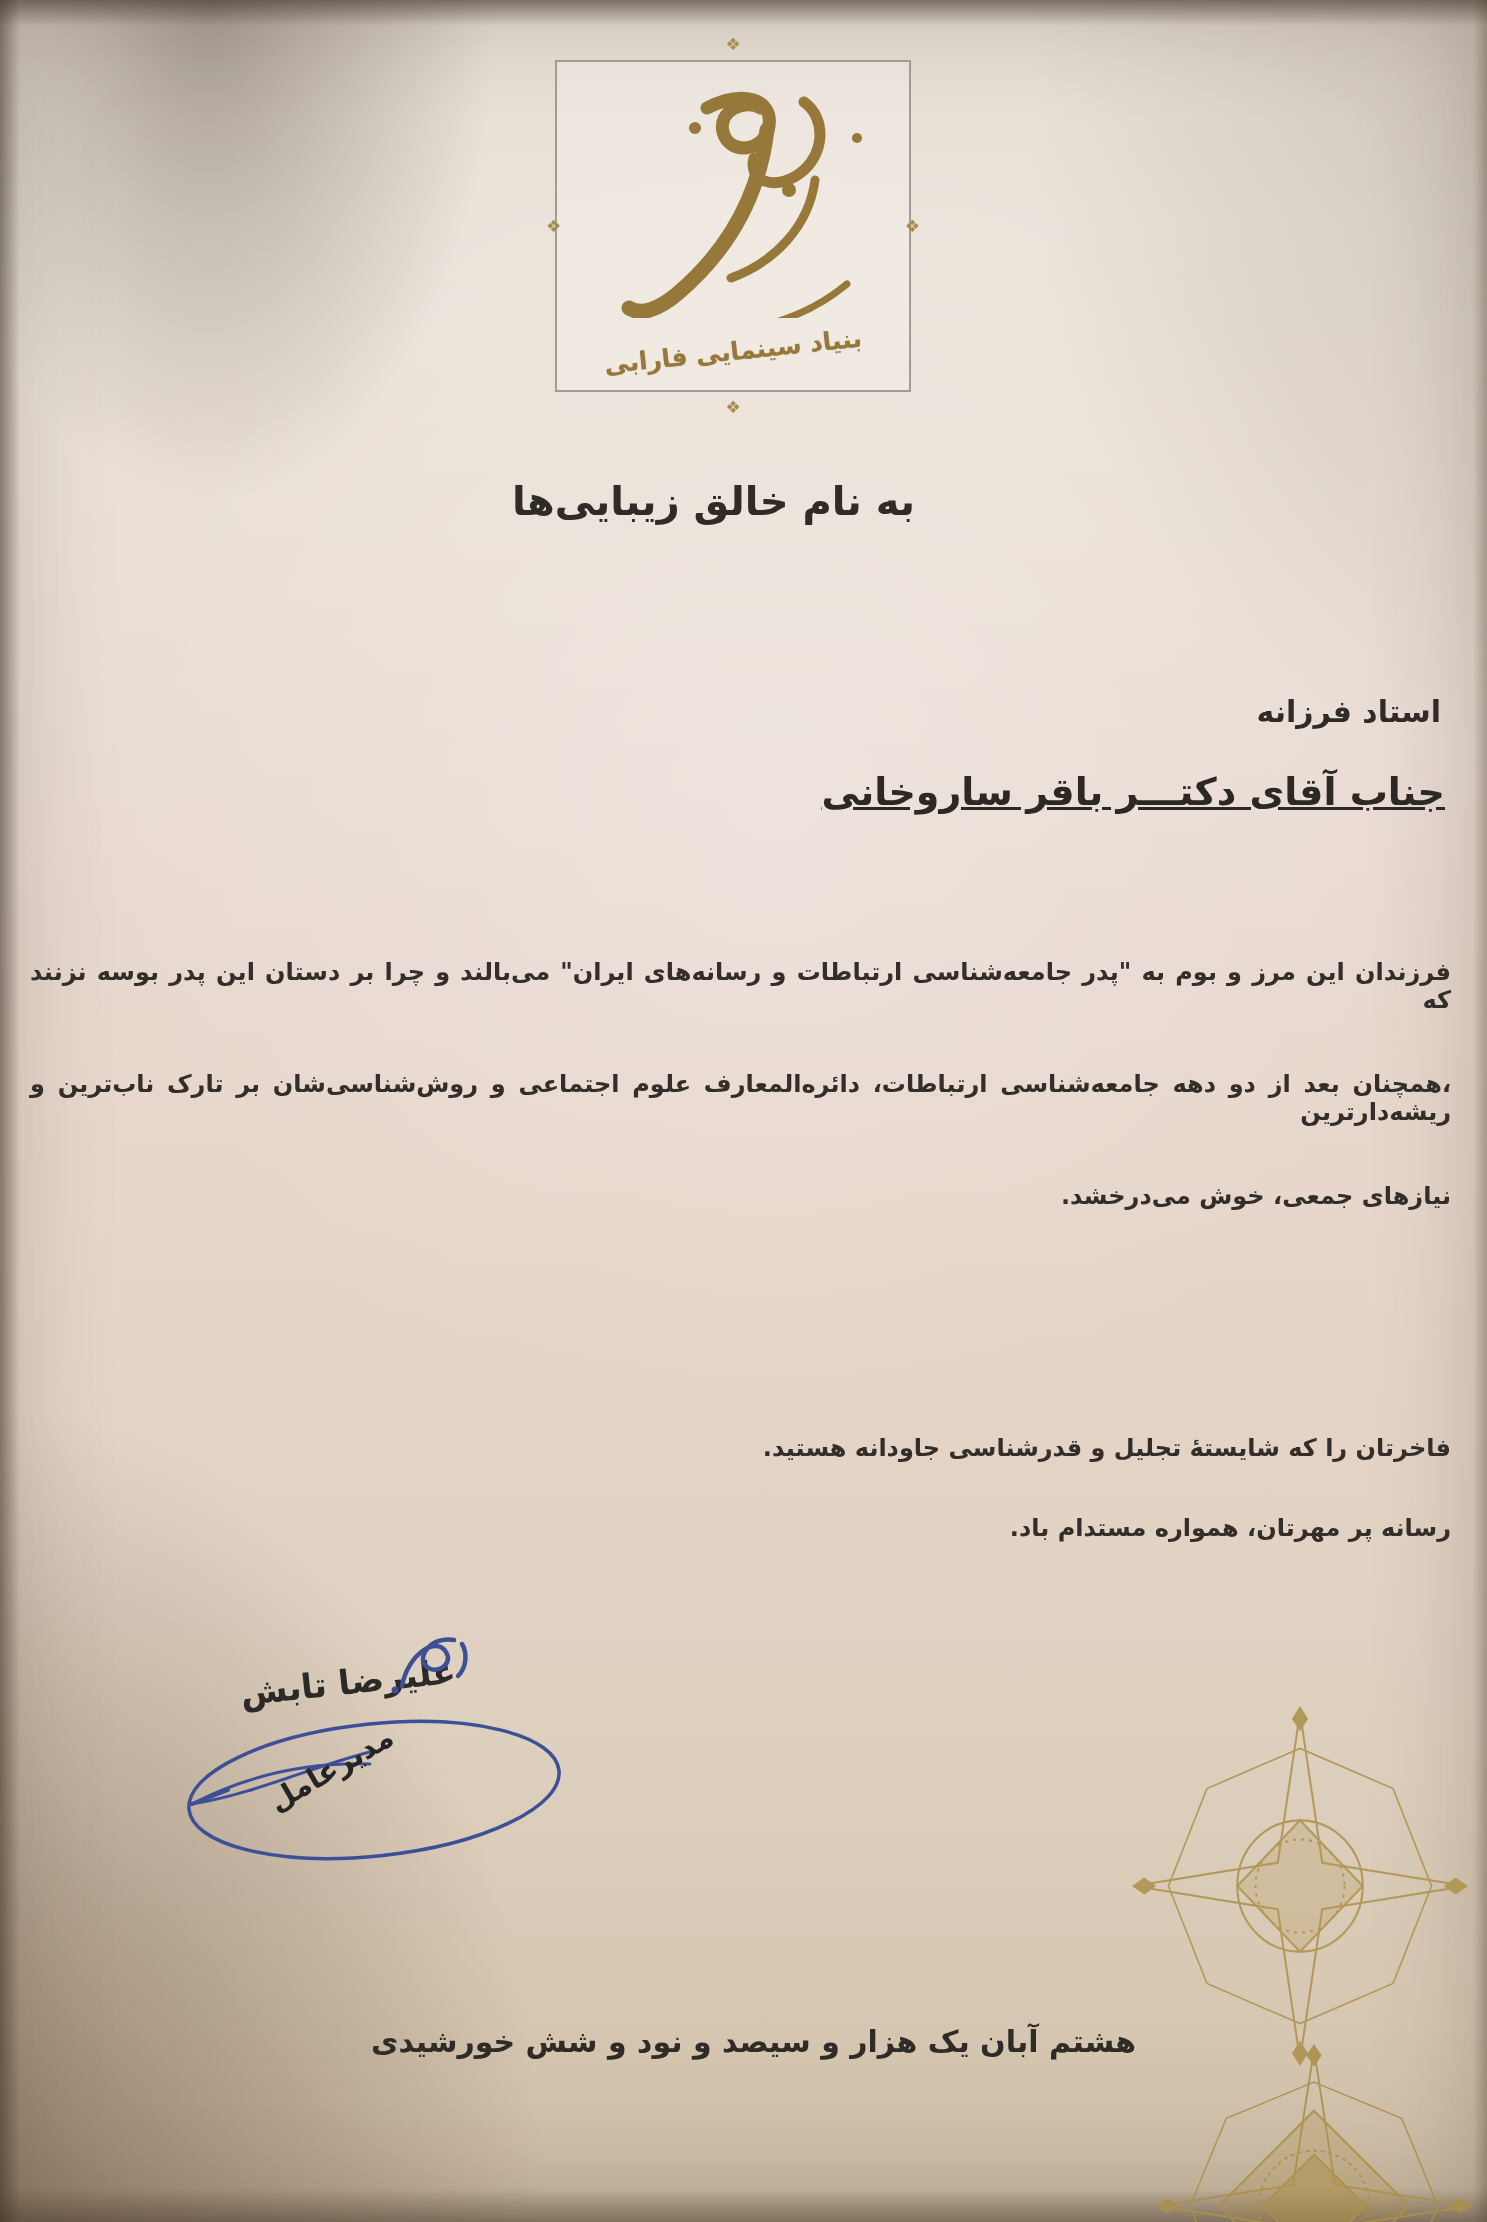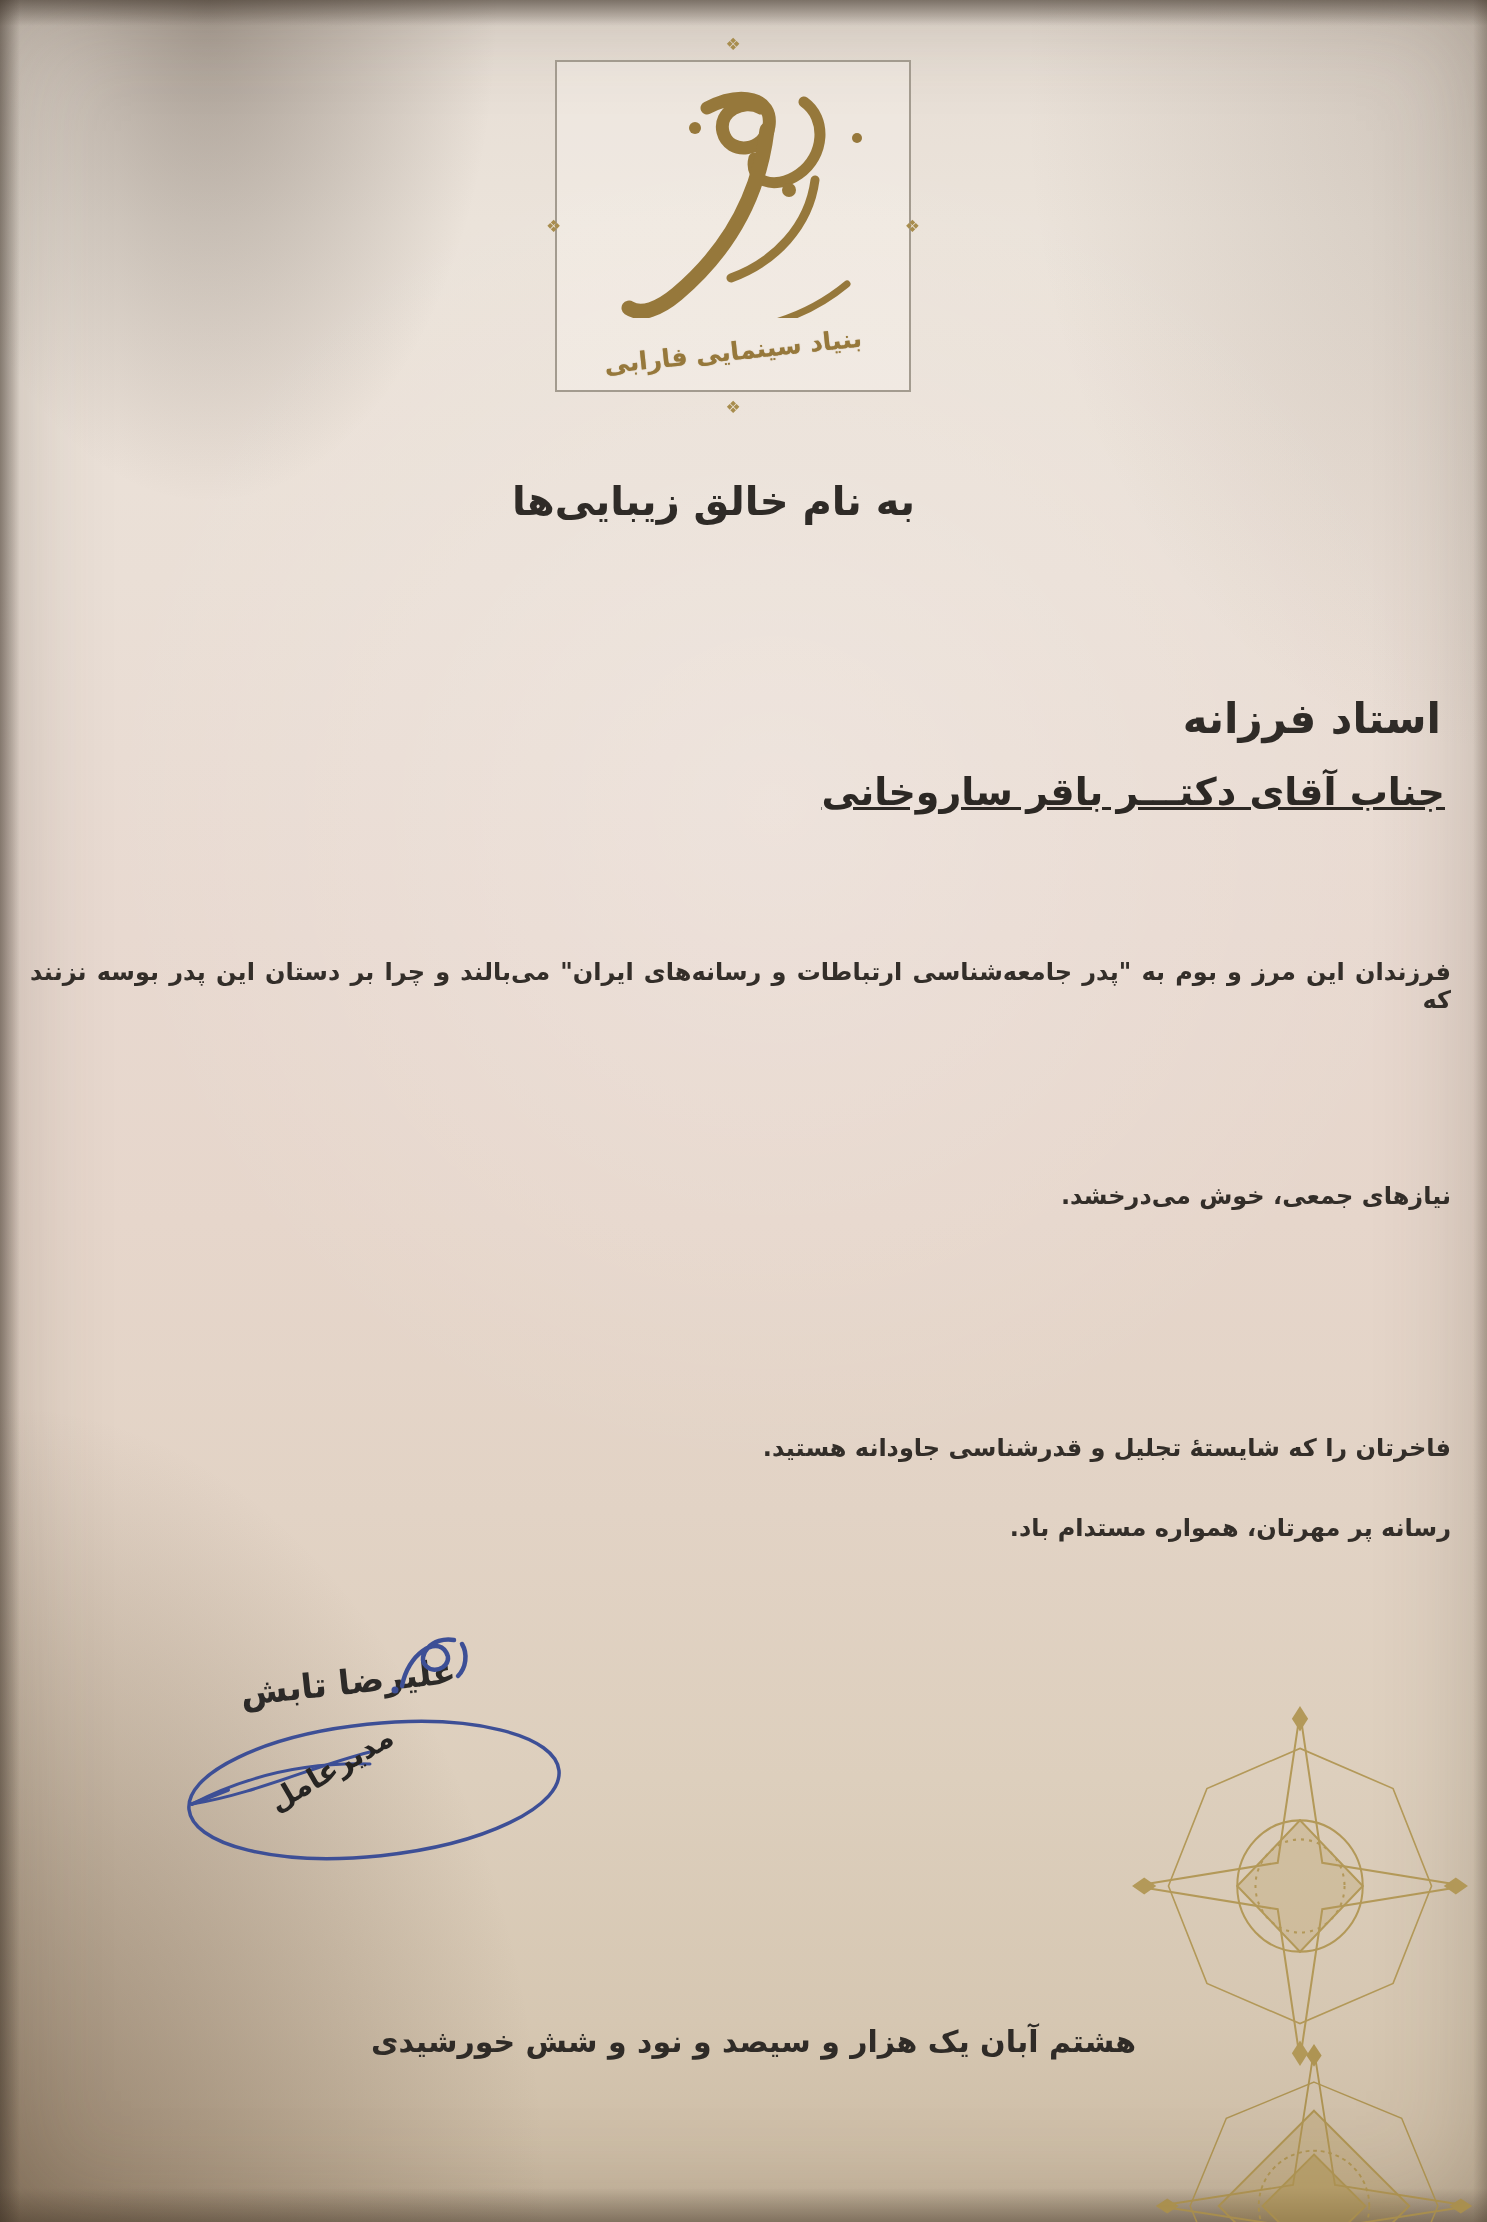--- a/index.html
+++ b/index.html
@@ -45,21 +45,21 @@
     letter-spacing:1px;
     text-shadow:0 0 1px rgba(150,120,59,.6);
   }
 
   
   .bismillah{
     position:absolute;left:0;right:0;top:478px;
     text-align:center;transform:translateX(-30px);
     font-size:40px;font-weight:bold;color:#2f2b27;
   }
-  .recip1{position:absolute;right:46px;top:694px;font-size:42px;font-weight:bold;color:#2f2b27;white-space:nowrap;}
+  .recip1{position:absolute;right:46px;top:694px;font-size:30px;font-weight:bold;color:#2f2b27;white-space:nowrap;}
   .recip2{position:absolute;right:42px;top:770px;font-size:38px;font-weight:bold;color:#2c2824;white-space:nowrap;text-decoration:underline;}
 
   
   .body-line{
     position:absolute;right:36px;left:30px;height:104px;
     font-size:24px;font-weight:bold;color:#332e29;
     direction:rtl;text-align:right;
   }
   .stretch{text-align:justify;text-align-last:justify;}
   .l1{top:958px;}
@@ -124,20 +124,21 @@
     </svg>
     <div class="logo-caption">بنیاد سینمایی فارابی</div>
   </div>
 
   <div class="bismillah">به نام خالق زیبایی‌ها</div>
 
   <div class="recip1">استاد فرزانه</div>
   <div class="recip2">جناب آقای دکتـــر باقر ساروخانی</div>
 
   <div class="body-line l1 stretch">فرزندان این مرز و بوم به "پدر جامعه‌شناسی ارتباطات و رسانه‌های ایران" می‌بالند و چرا بر دستان این پدر بوسه نزنند که</div>
+  <div class="body-line l2 stretch">،همچنان بعد از دو دهه جامعه‌شناسی ارتباطات، دائره‌المعارف علوم اجتماعی و روش‌شناسی‌شان بر تارک ناب‌ترین و ریشه‌دارترین</div>
   <div class="body-line l3">نیازهای جمعی، خوش می‌درخشد.</div>
   <div class="body-line l5">فاخرتان را که شایستهٔ تجلیل و قدرشناسی جاودانه هستید.</div>
   <div class="body-line l6">رسانه پر مهرتان، همواره مستدام باد.</div>
 
   <div class="sig-name">علیرضا تابش</div>
 
   <svg class="sig-flourish" viewBox="0 0 92 84">
     <g fill="none" stroke="#3d4f96" stroke-width="4.5" stroke-linecap="round">
       <path d="M14,64 C20,32 48,14 58,30 C66,42 48,54 38,44 C28,34 44,14 66,18"></path>
       <path d="M74,22 C80,32 78,46 70,54"></path>

